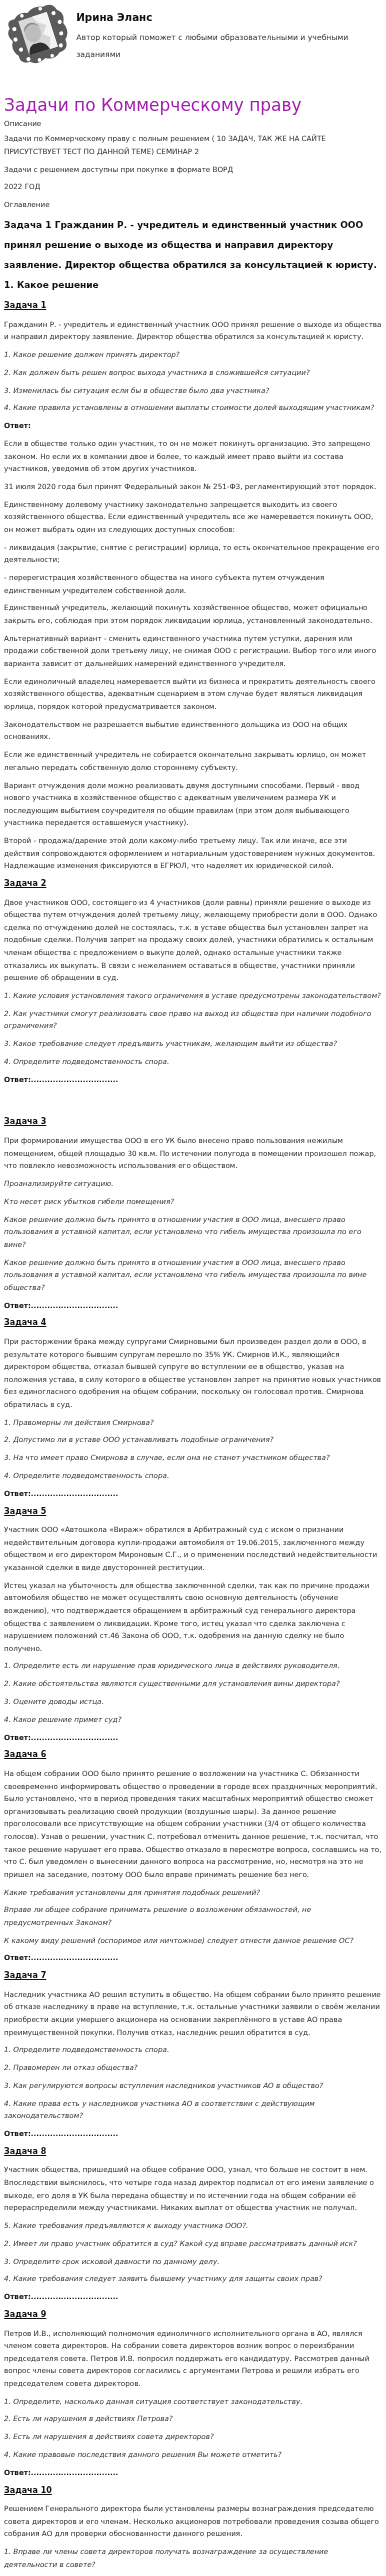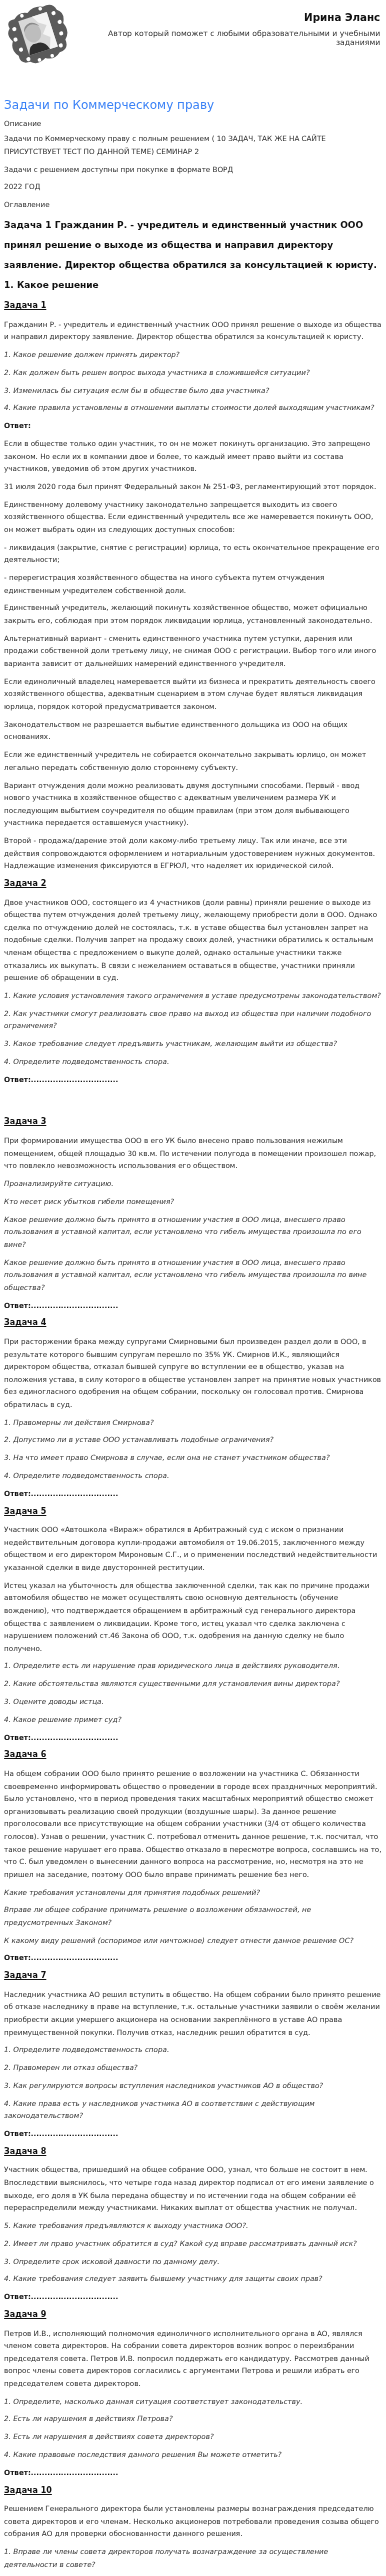--- a/index.html
+++ b/index.html
@@ -9,24 +9,24 @@
     color: #2b2b2b;
     font-size: 7.2px;
     line-height: 12.6px;
   }
   .page { padding: 0 4.1px 0 4.1px; }
   .author {
     display: flex; align-items: flex-start;
     padding-top: 4.1px; height: 81px; box-sizing: border-box;
   }
   .avatar { width: 67px; height: 62px; margin-left: 2.1px; flex: none; }
-  .author-info { margin-left: 18px; padding-top: 6.2px; text-align: right; }
+  .author-info { margin-left: 3px; padding-top: 6.2px; }
   .author-name { font-size: 10.3px; font-weight: bold; color: #111; line-height: 14.4px; margin-bottom: 4.1px; }
-  .author-desc { font-size: 7.7px; line-height: 9px; color: #333; width: 289px; }
-  .doc-title { font-size: 12px; line-height: 15.5px; margin: 17px 0 4.1px 0; color: #3b82f6; font-weight: normal; }
+  .author-desc { font-size: 7.7px; line-height: 17px; color: #333; width: 289px; }
+  .doc-title { font-size: 17px; line-height: 15.5px; margin: 17px 0 4.1px 0; color: #a21caf; font-weight: normal; }
   .label { margin: 0 0 3.1px 0; }
   .p { margin: 0 0 5.2px 0; }
   .toc-head { font-size: 9px; font-weight: bold; line-height: 20px; color: #111; margin: 0 0 5.2px 0; }
   .task-head { font-size: 8px; font-weight: bold; color: #111; margin: 0 0 6.2px 0; line-height: 12.4px; text-decoration: underline; }
   .q { font-style: italic; margin: 0 0 5.2px 0; color: #333; }
   .answer { font-weight: bold; color: #111; margin: 0 0 5.2px 0; }
   .spacer { height: 25px; }
 </style>
 </head>
 <body>

